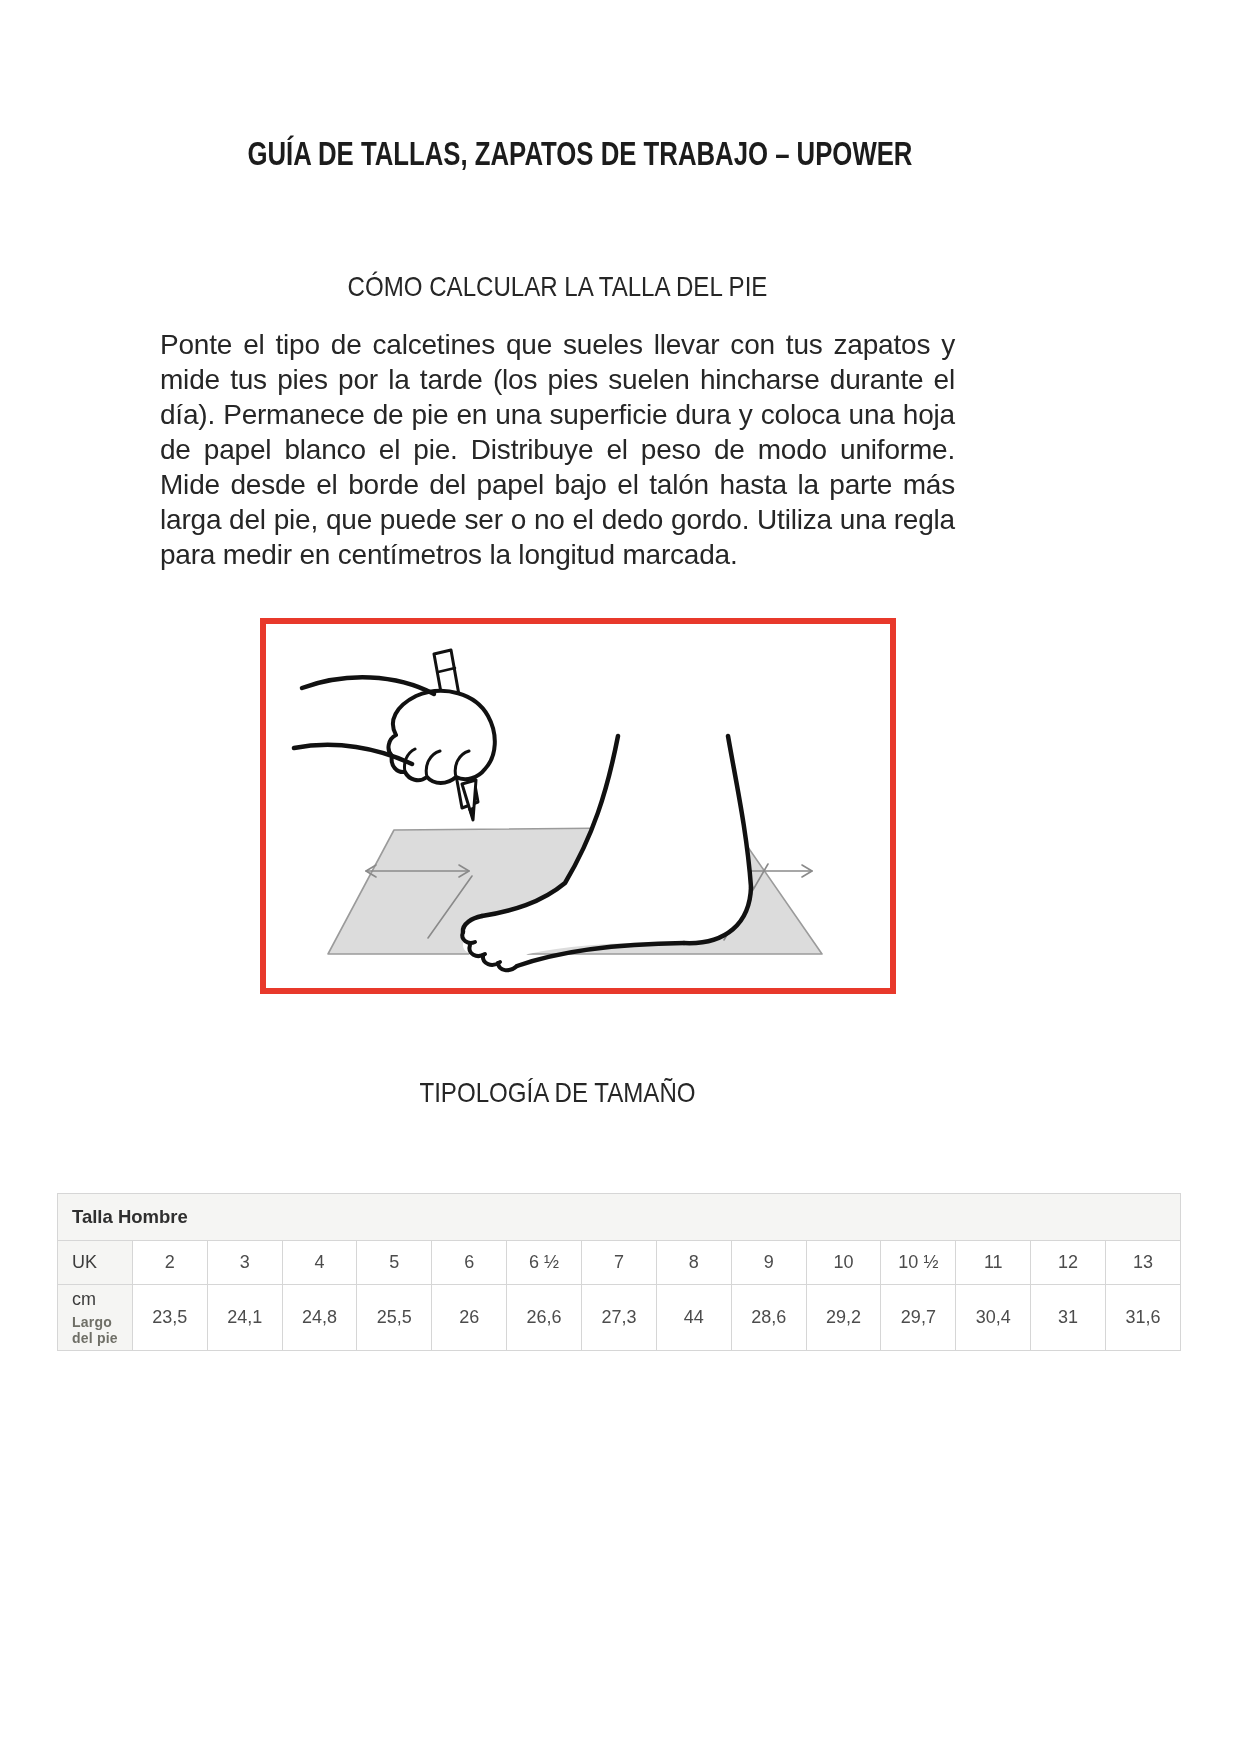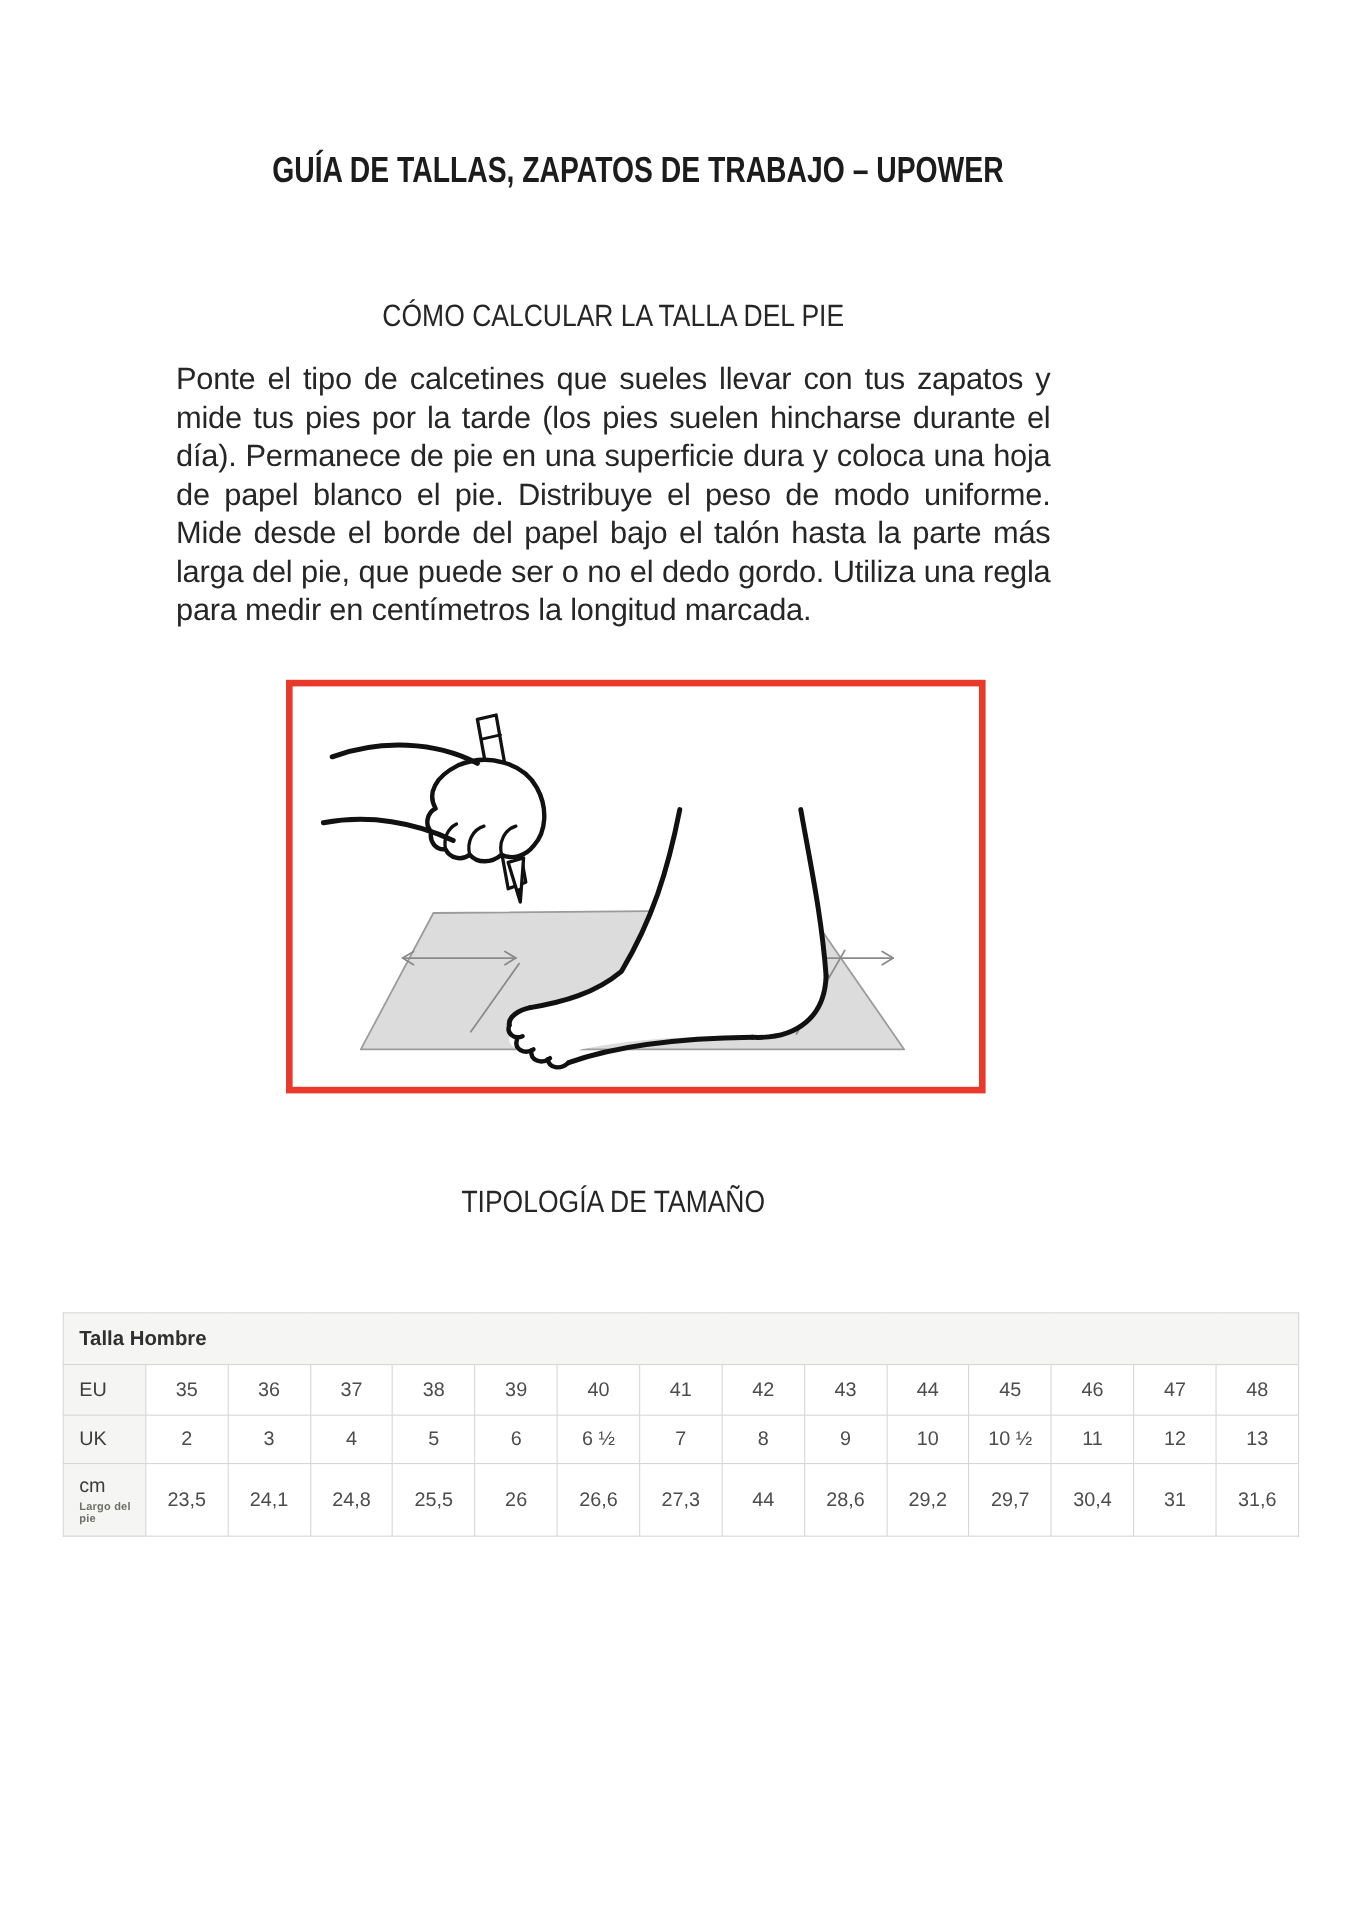--- a/index.html
+++ b/index.html
@@ -39,21 +39,21 @@
     height:46px;padding:0 0 0 14px;font-size:18.5px;
     border-bottom:3px solid #ffffff;
   }
   td.row-label{
     background:#f5f5f3;text-align:left;padding:0 0 0 14px;color:#3d3d3d;width:151px;
   }
   td.value-cell{background:#ffffff;text-align:center;padding:0;}
   tr.row-eu td{height:45px;}
   tr.row-uk td{height:43px;}
   tr.row-cm td{height:65px;}
-  .sub-label{font-size:10px;font-weight:700;color:#6f6f67;margin-top:4px;letter-spacing:0.2px;}
+  .sub-label{font-size:14px;font-weight:700;color:#6f6f67;margin-top:4px;letter-spacing:0.2px;}
 </style>
 </head>
 <body>
 
 <div class="page">
 
   <div class="doc-title">GUÍA DE TALLAS, ZAPATOS DE TRABAJO – UPOWER</div>
 
   <div class="section-heading h-calc">CÓMO CALCULAR LA TALLA DEL PIE</div>
 
@@ -111,37 +111,20 @@
   </div>
 
   <div class="section-heading h-tipo">TIPOLOGÍA DE TAMAÑO</div>
 
   <div class="table-wrap">
     <table class="size-table">
       <tbody>
           <tr>
         <th class="table-title" colspan="15">Talla Hombre</th>
       </tr>
-      <tr class="row-eu">
-        <td class="row-label">EU</td>
-        <td class="value-cell">35</td>
-        <td class="value-cell">36</td>
-        <td class="value-cell">37</td>
-        <td class="value-cell">38</td>
-        <td class="value-cell">39</td>
-        <td class="value-cell">40</td>
-        <td class="value-cell">41</td>
-        <td class="value-cell">42</td>
-        <td class="value-cell">43</td>
-        <td class="value-cell">44</td>
-        <td class="value-cell">45</td>
-        <td class="value-cell">46</td>
-        <td class="value-cell">47</td>
-        <td class="value-cell">48</td>
-      </tr>
       <tr class="row-uk">
         <td class="row-label">UK</td>
         <td class="value-cell">2</td>
         <td class="value-cell">3</td>
         <td class="value-cell">4</td>
         <td class="value-cell">5</td>
         <td class="value-cell">6</td>
         <td class="value-cell">6 ½</td>
         <td class="value-cell">7</td>
         <td class="value-cell">8</td>

